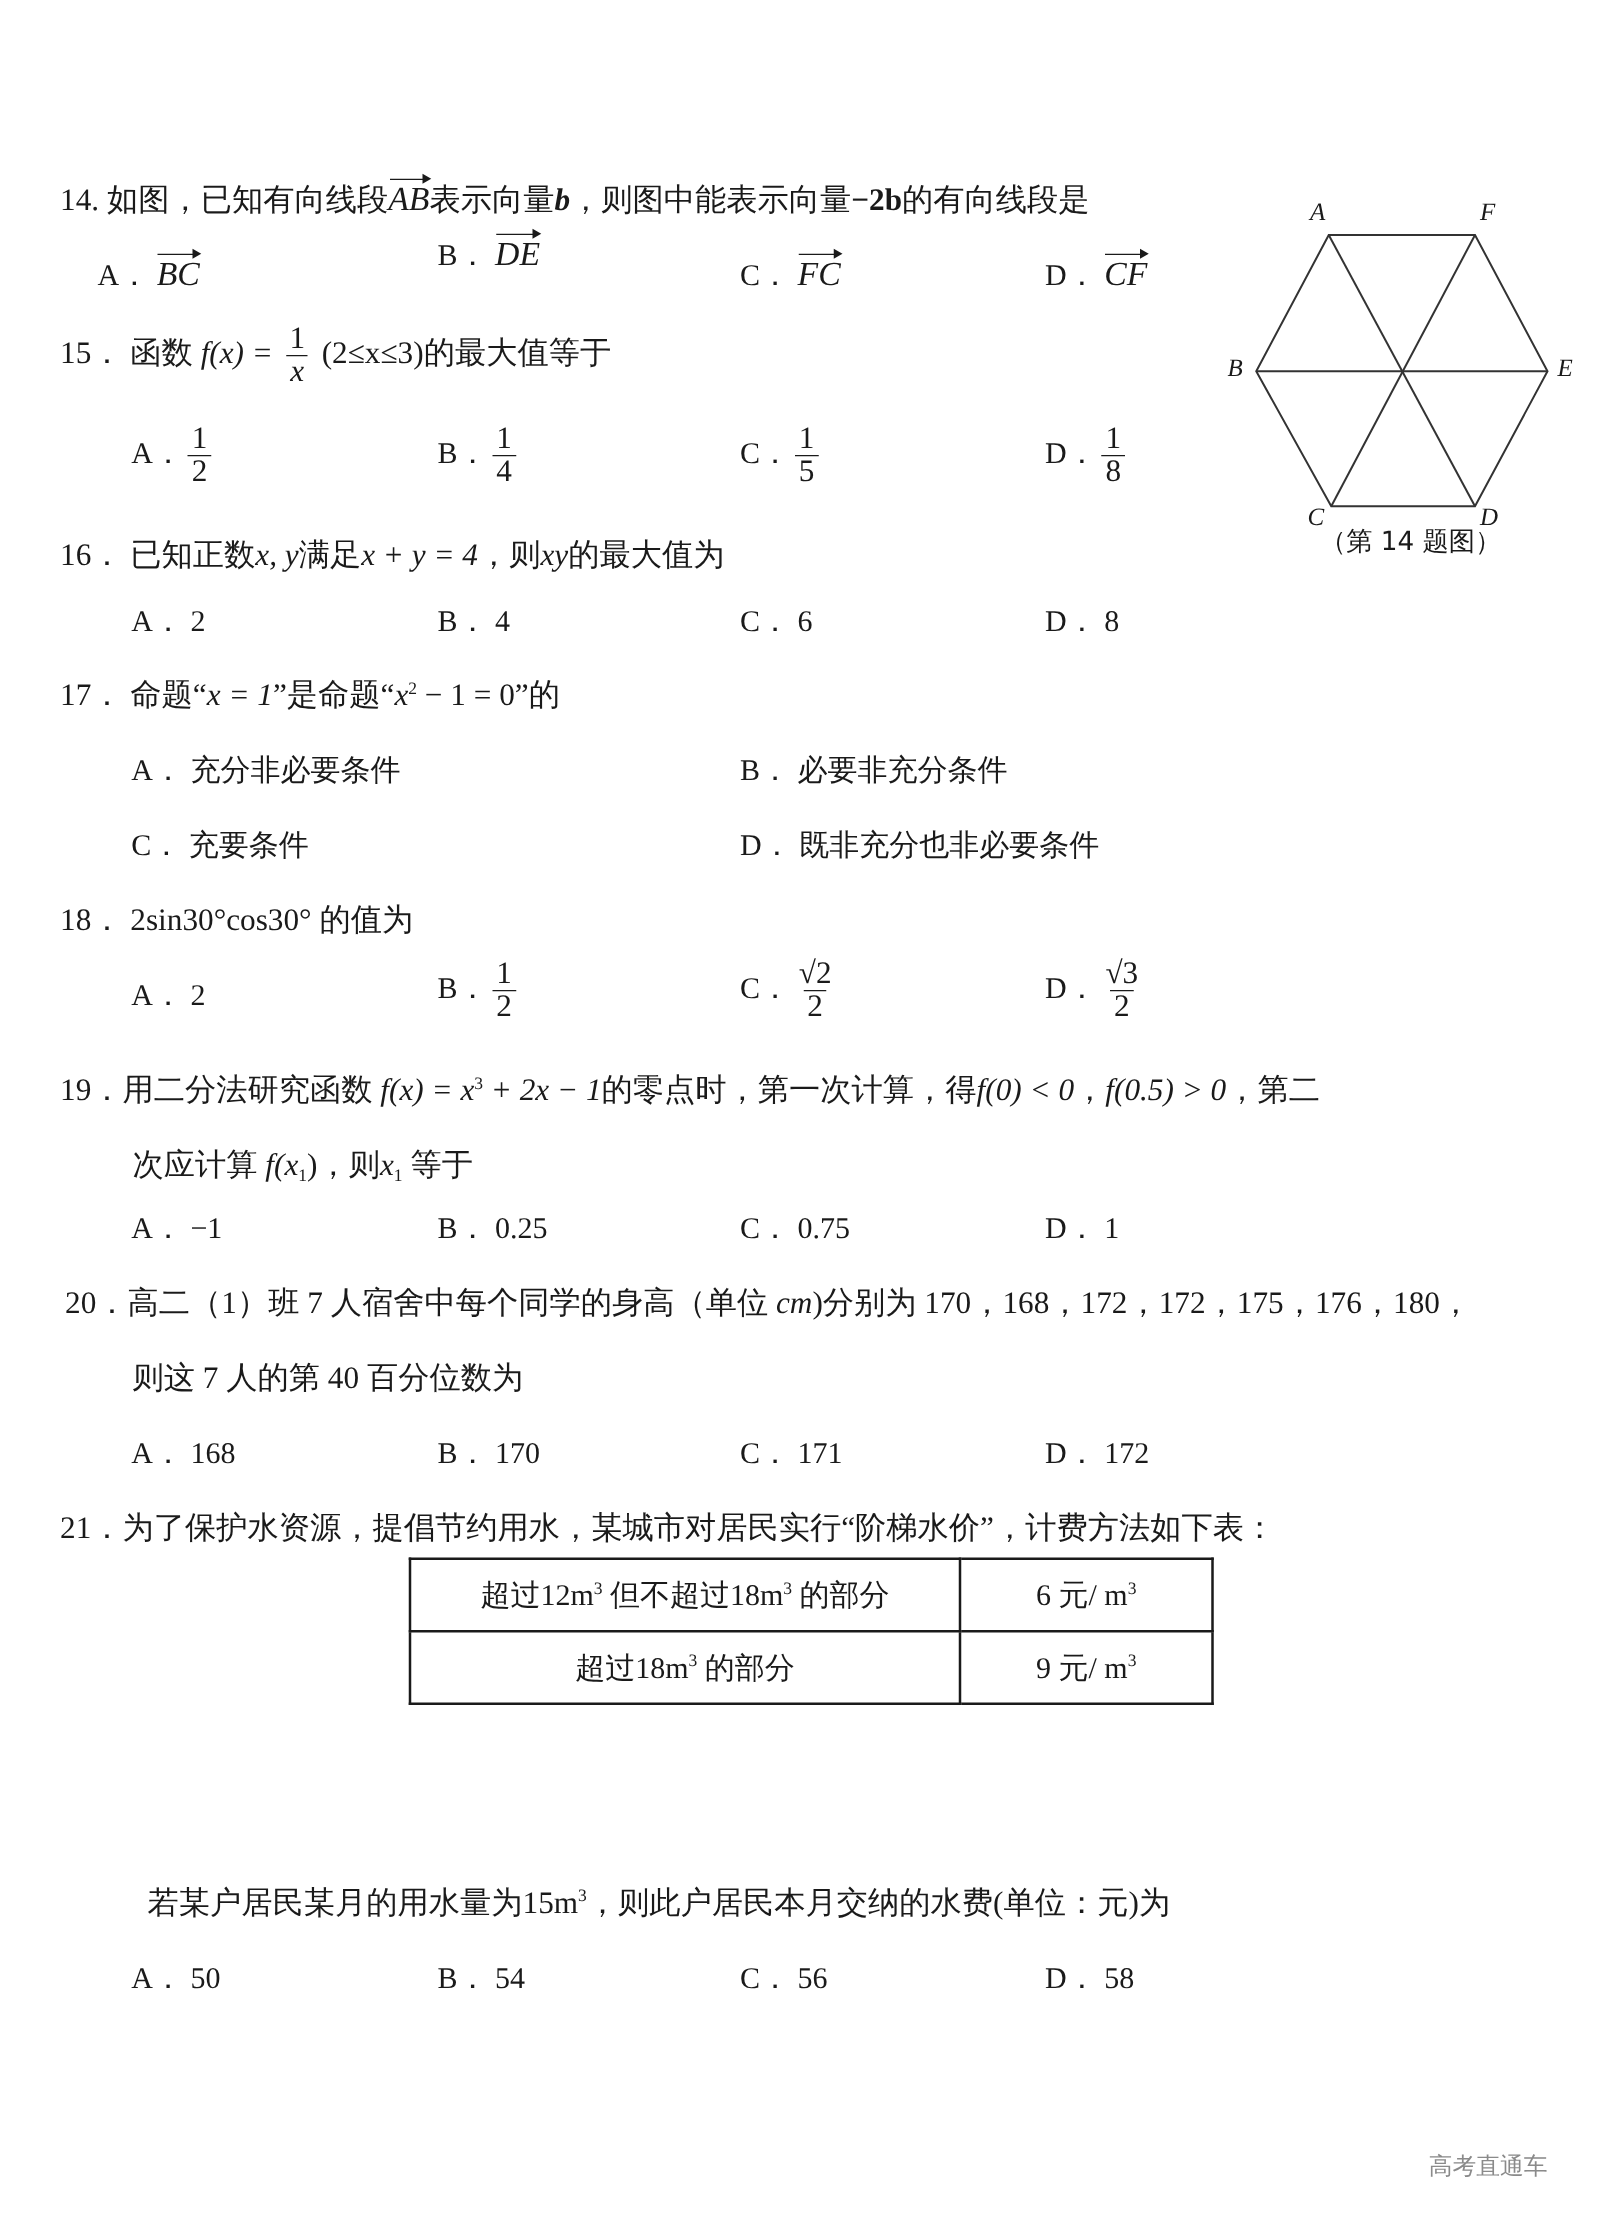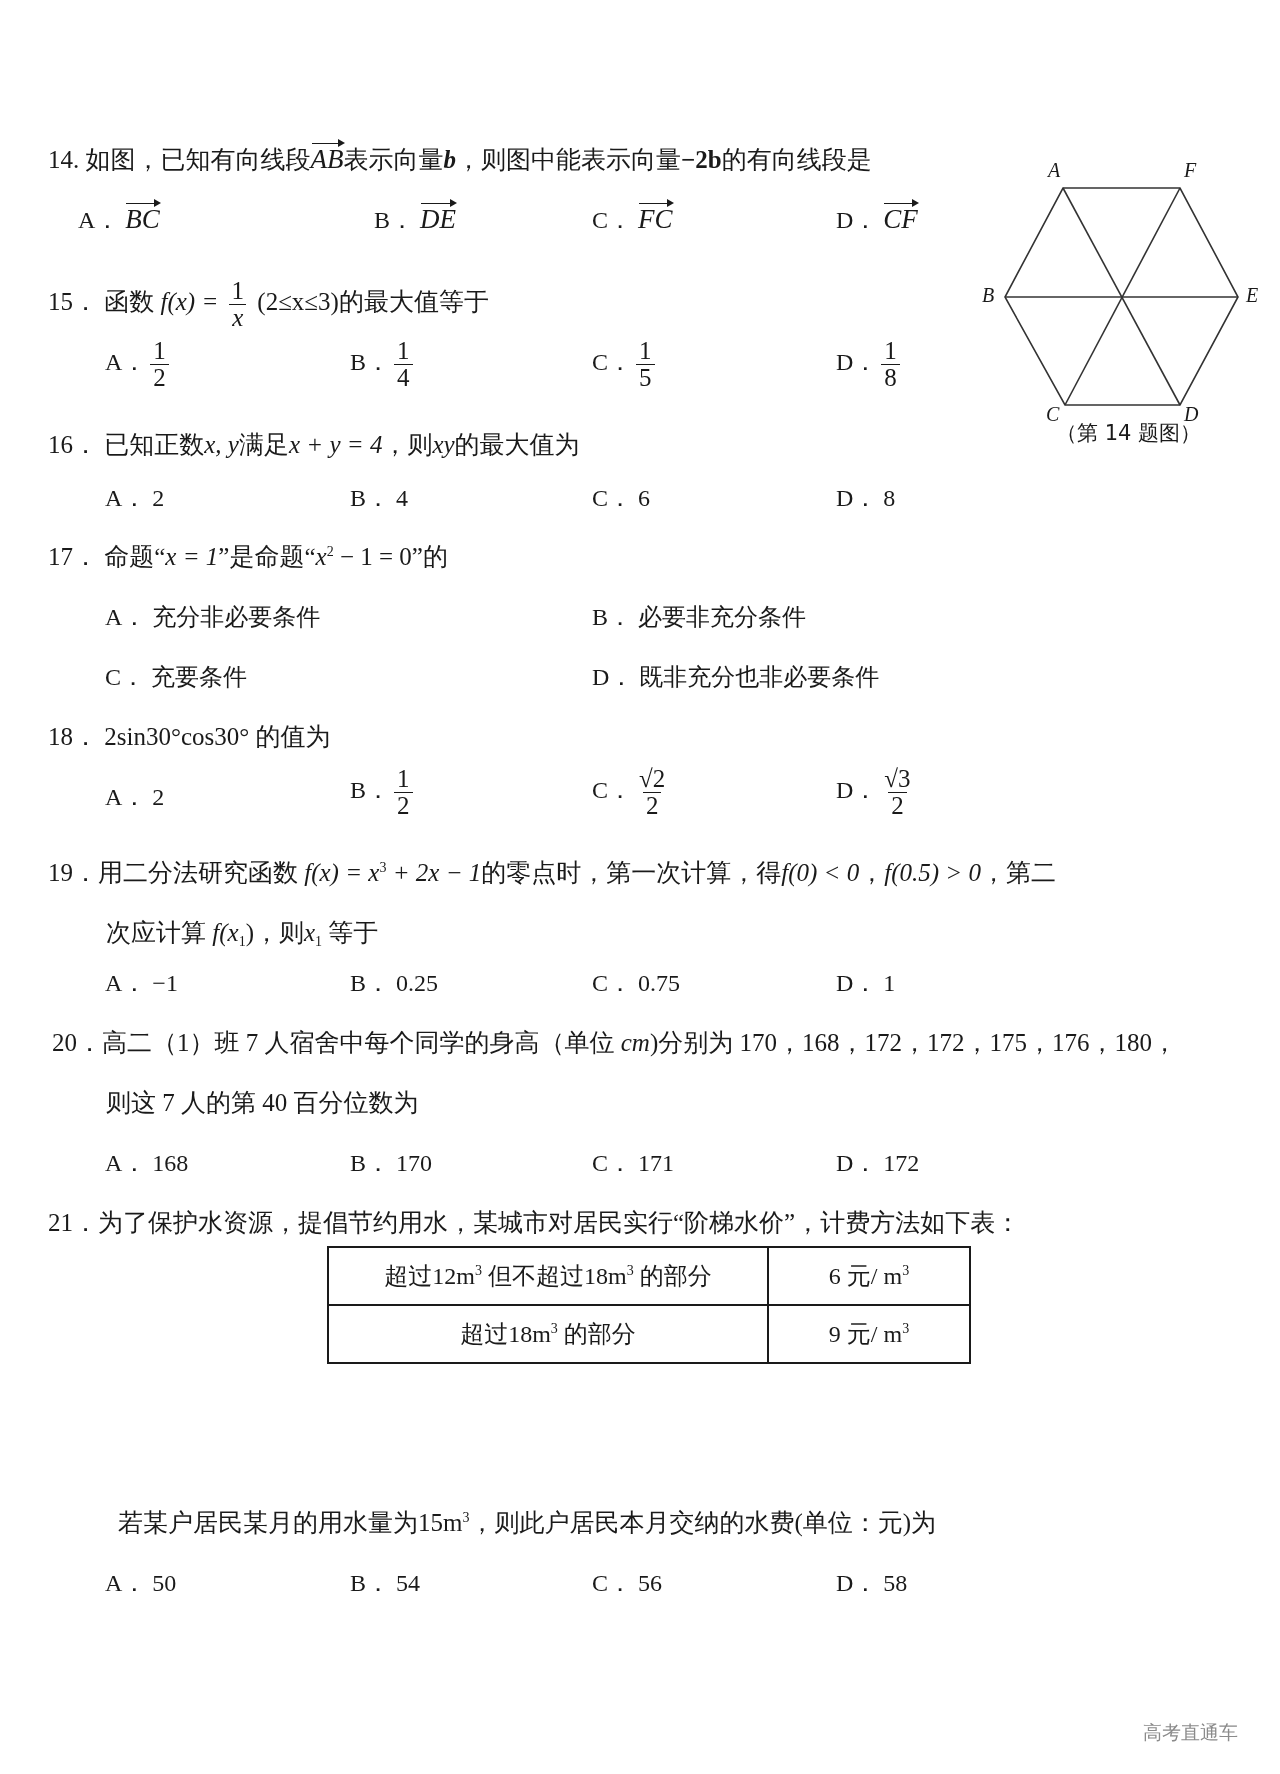--- a/index.html
+++ b/index.html
@@ -26,21 +26,21 @@
   .lbl { font-style: italic; font-size: 20px; }
 </style>
 </head>
 <body>
 
 <div class="abs q" style="left:48px; top:140px;">
   <span>14.</span>
   <span>如图，已知有向线段</span><span class="vec">AB</span><span>表示向量</span><b><i>b</i></b><span>，则图中能表示向量</span><b>−2b</b><span>的有向线段是</span>
 </div>
 <div class="abs opt" style="left:78px; top:200px;"><span>A．</span> <span class="vec">BC</span></div>
-<div class="abs opt" style="left:350px; top:200px;margin-left:24px;"><span>B．</span> <span class="vec">DE</span></div>
+<div class="abs opt" style="left:350px; top:184px;"><span>B．</span> <span class="vec">DE</span></div>
 <div class="abs opt" style="left:592px; top:200px;"><span>C．</span> <span class="vec">FC</span></div>
 <div class="abs opt" style="left:836px; top:200px;"><span>D．</span> <span class="vec">CF</span></div>
 
 <div class="abs" style="left:970px; top:165px; width:300px; height:285px;">
   <svg width="300" height="285" viewBox="0 0 300 285">
     <g stroke="#333" stroke-width="1.6" fill="none">
       <polygon points="93,23 210,23 268,132 210,240 95,240 35,132"></polygon>
       <line x1="35" y1="132" x2="268" y2="132"></line>
       <line x1="93" y1="23" x2="210" y2="240"></line>
       <line x1="210" y1="23" x2="95" y2="240"></line>
@@ -48,21 +48,21 @@
   </svg>
   <span class="abs lbl" style="left:78px; top:-6px;">A</span>
   <span class="abs lbl" style="left:214px; top:-6px;">F</span>
   <span class="abs lbl" style="left:12px; top:119px;">B</span>
   <span class="abs lbl" style="left:276px; top:119px;">E</span>
   <span class="abs lbl" style="left:76px; top:238px;">C</span>
   <span class="abs lbl" style="left:214px; top:238px;">D</span>
   <span class="abs figcap" style="left:86px; top:254px;">（第 14 题图）</span>
 </div>
 
-<div class="abs q" style="left:48px; top:258px;margin-top:20px;">
+<div class="abs q" style="left:48px; top:258px;">
   <span>15．</span>
   <span>函数</span>
   <i>f(x) =</i>
   <span class="frac">
       <span class="num">1</span>
       <span class="den" style="font-style:italic">x</span>
     </span>
   <span>(2≤x≤3)</span><span>的最大值等于</span>
 </div>
 <div class="abs opt" style="left:105px; top:338px;"><span>A．</span><span class="frac">

